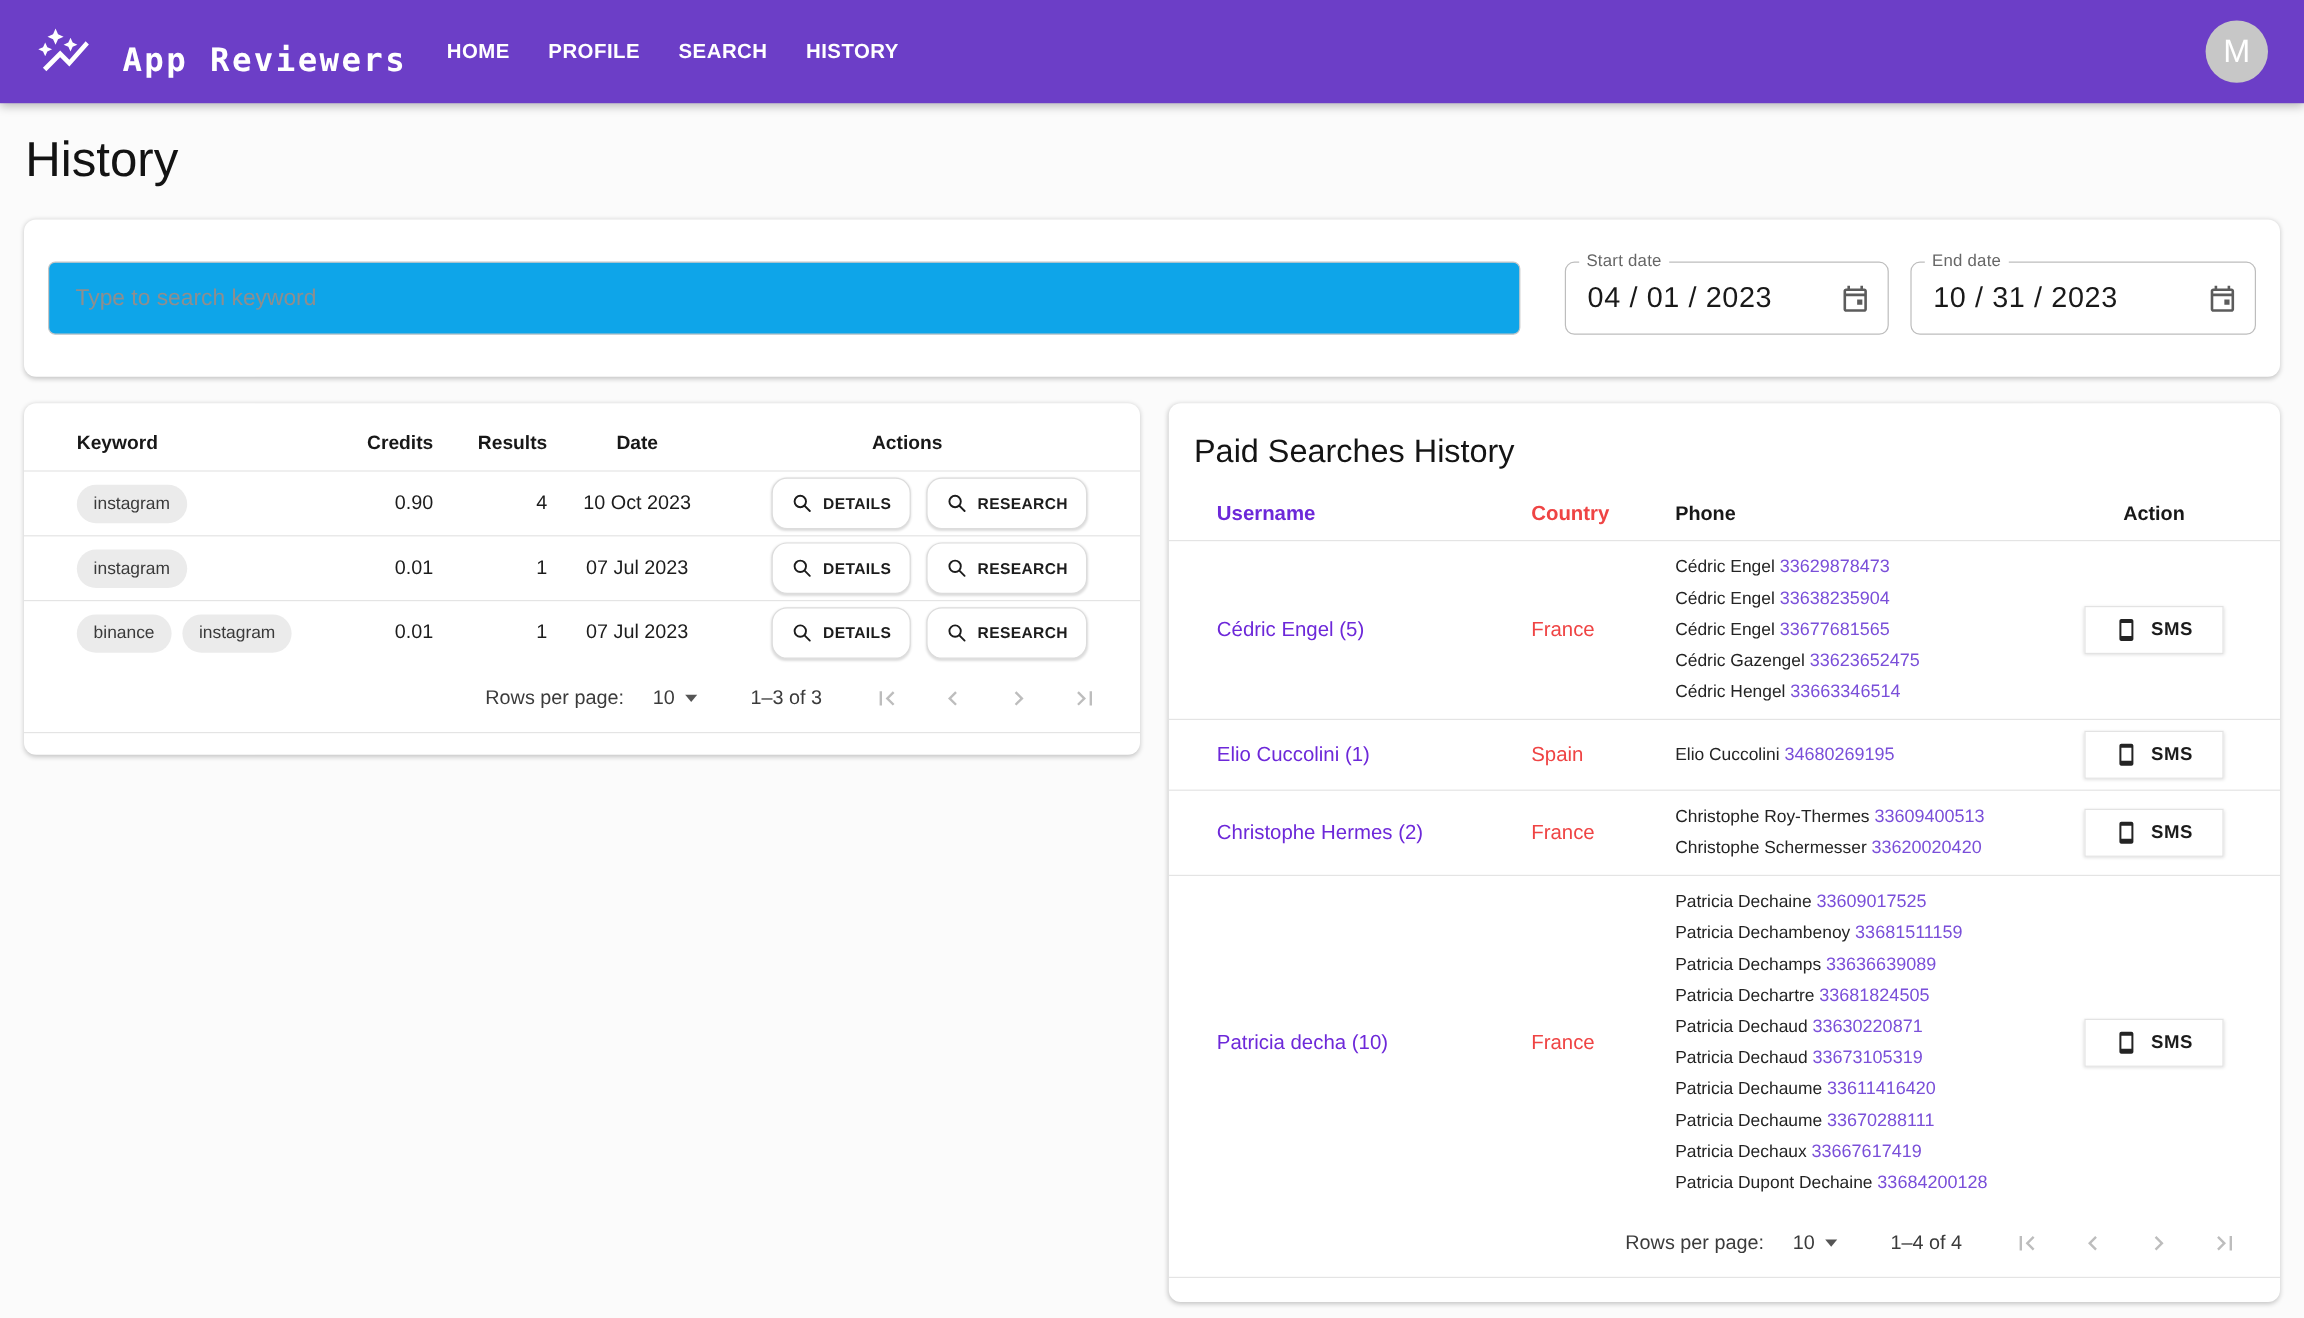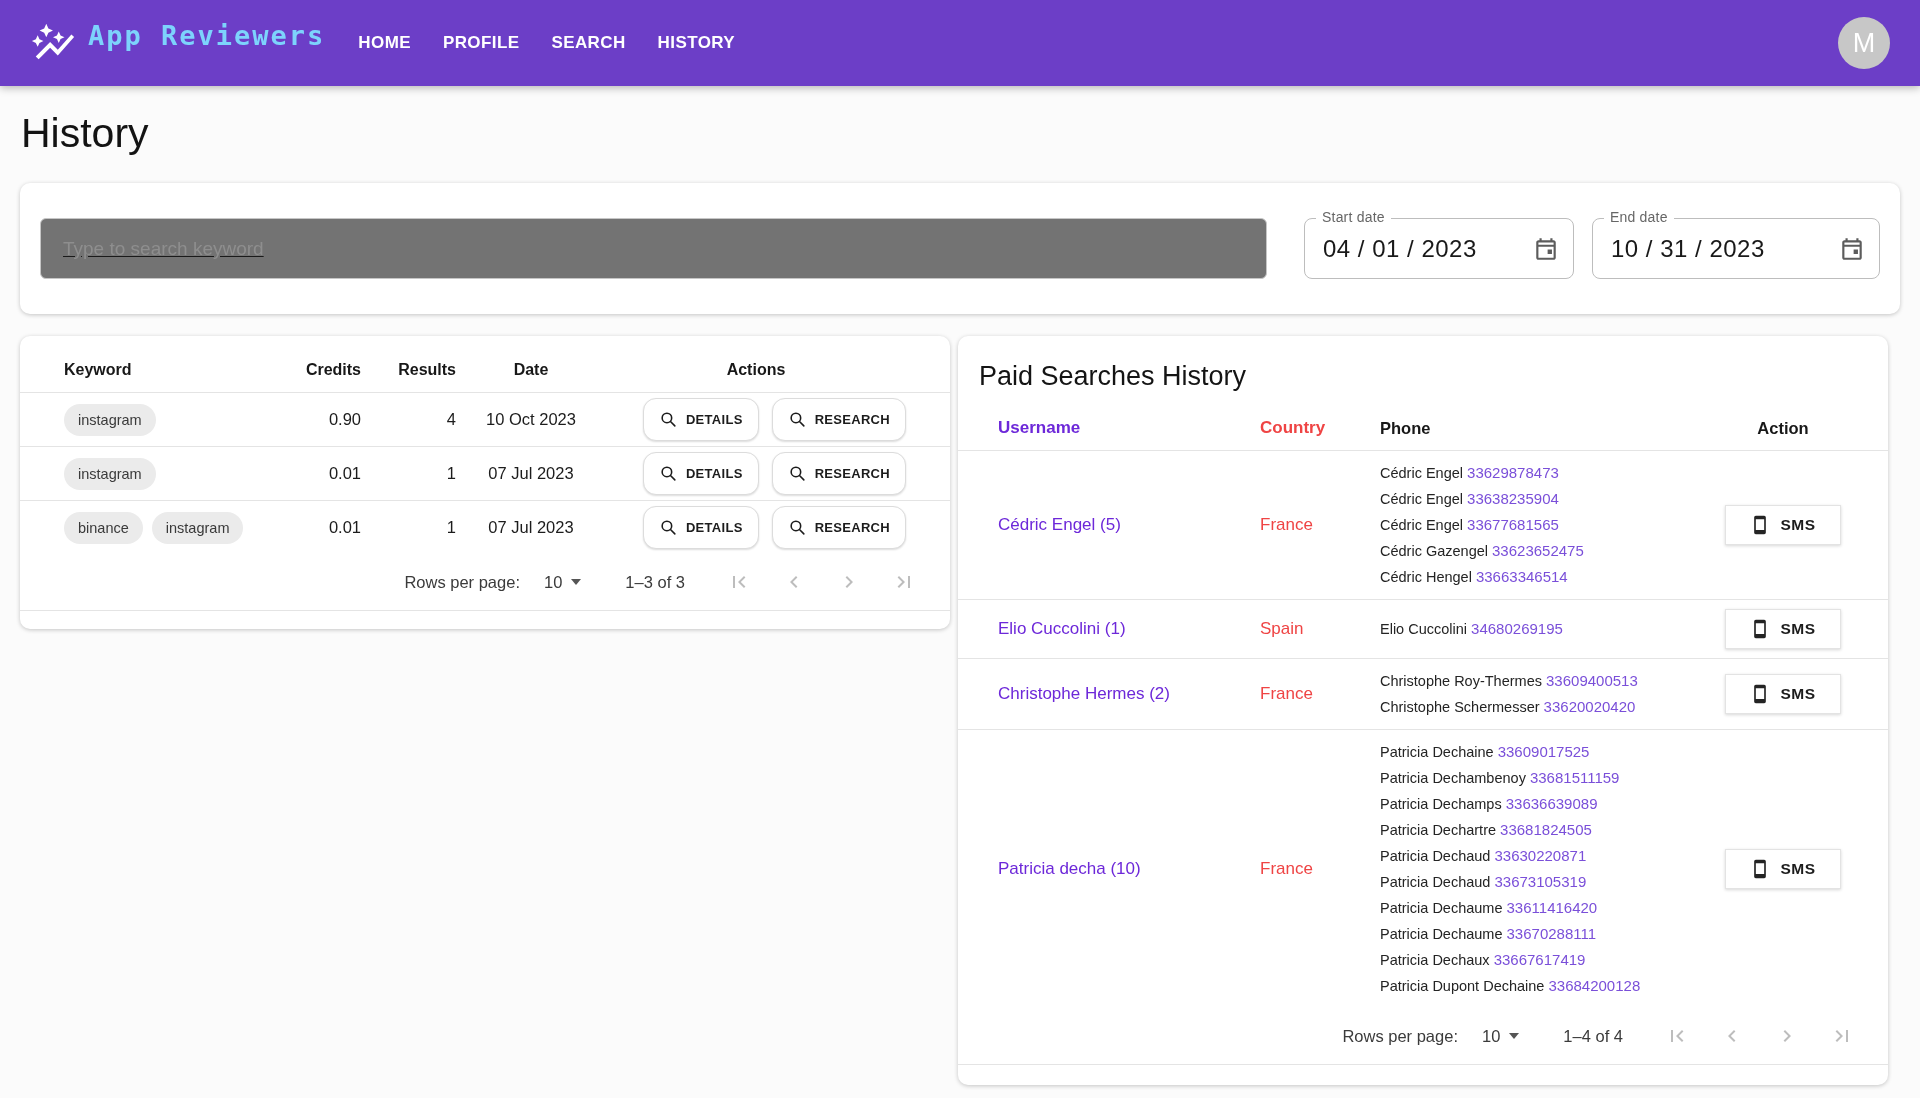--- a/index.html
+++ b/index.html
@@ -2,53 +2,53 @@
 <html><head>
 <meta charset="utf-8">
 <style>
   * { margin:0; padding:0; box-sizing:border-box; }
   html,body { width:1920px; height:1098px; overflow:hidden; }
   body { background:#FBFBFB; font-family:"Liberation Sans", sans-serif; color:#1c1c1c; }
 
   
   .appbar { height:86px; background:#6C3EC7; display:flex; align-items:center;
             padding:0 30px; box-shadow:0 2px 8px rgba(0,0,0,.28); }
-  .brand { display:flex; align-items:flex-start; gap:12px; color:#7dd3fc; cursor:pointer; }
+  .brand { display:flex; align-items:flex-end; gap:26px; color:#ffffff; cursor:pointer; }
   .brand svg { width:46px; height:46px; }
   .brand-text { font-family:"DejaVu Sans Mono", monospace; font-weight:bold;
                 font-size:27px; letter-spacing:2px; white-space:nowrap; }
   .nav { display:flex; align-items:center; gap:14px; margin-left:24px; }
   .nav-item { color:#fff; font-size:17px; font-weight:bold; letter-spacing:.4px;
               padding:8px 9px; cursor:pointer; }
   .avatar { margin-left:auto; width:52px; height:52px; border-radius:50%;
             background:#C7C7C7; color:#fff; font-size:27px; display:flex;
             align-items:center; justify-content:center; cursor:pointer; }
 
   
   .page-title { font-size:41px; font-weight:500; color:#131313; margin:24px 0 26px 21px; }
 
   
   .card { background:#fff; border-radius:10px; box-shadow:0 1px 4px rgba(0,0,0,.22); }
   .filter-card { margin:0 20px; height:131px; display:flex; align-items:center; padding:0 20px; }
   .search-input { flex:1; height:61px; border:1px solid #C6C6C6; border-radius:6px;
                   padding:0 22px; font-size:19px; color:#1a1a1a; outline:none;
-                  font-family:"Liberation Sans", sans-serif; background:#737373;text-decoration:underline; }
+                  font-family:"Liberation Sans", sans-serif; background:#0ea5e9; }
   .search-input::placeholder { color:#8E8E8E; }
   .datefield { position:relative; height:61px; border:1px solid #BDBDBD; border-radius:8px;
                display:flex; align-items:center; padding:0 14px 0 18px; background:#fff; }
   .datefield.start { width:270px; margin-left:37px; }
   .datefield.end   { width:288px; margin-left:18px; }
   .datefield .flabel { position:absolute; top:-10px; left:11px; background:#fff;
                padding:0 6px; font-size:14px; color:#666; letter-spacing:.2px; }
   .datefield .dvalue { flex:1; font-size:24px; color:#191919; letter-spacing:.5px; }
   .icon-btn { background:none; border:none; cursor:pointer; display:flex; align-items:center; }
   .datefield svg { width:26px; height:26px; }
 
   
-  .cards-row { display:flex; align-items:flex-start; gap:8px; margin:22px 20px 0; }
+  .cards-row { display:flex; align-items:flex-start; gap:24px; margin:22px 20px 0; }
 
   
   .card-left { width:930px; padding:12px 0 18px; }
   .lrow, .lhead { display:flex; align-items:center; padding:0 44px; }
   .lhead { height:44px; font-weight:bold; font-size:16px; color:#181818; }
   .lrow  { height:54px; border-top:1px solid #E4E4E4; font-size:16.5px; }
   .col-kw { width:207px; display:flex; gap:9px; align-items:center; }
   .col-credits { width:90px;  text-align:right; }
   .col-results { width:95px;  text-align:right; }
   .col-date    { width:150px; text-align:center; }

